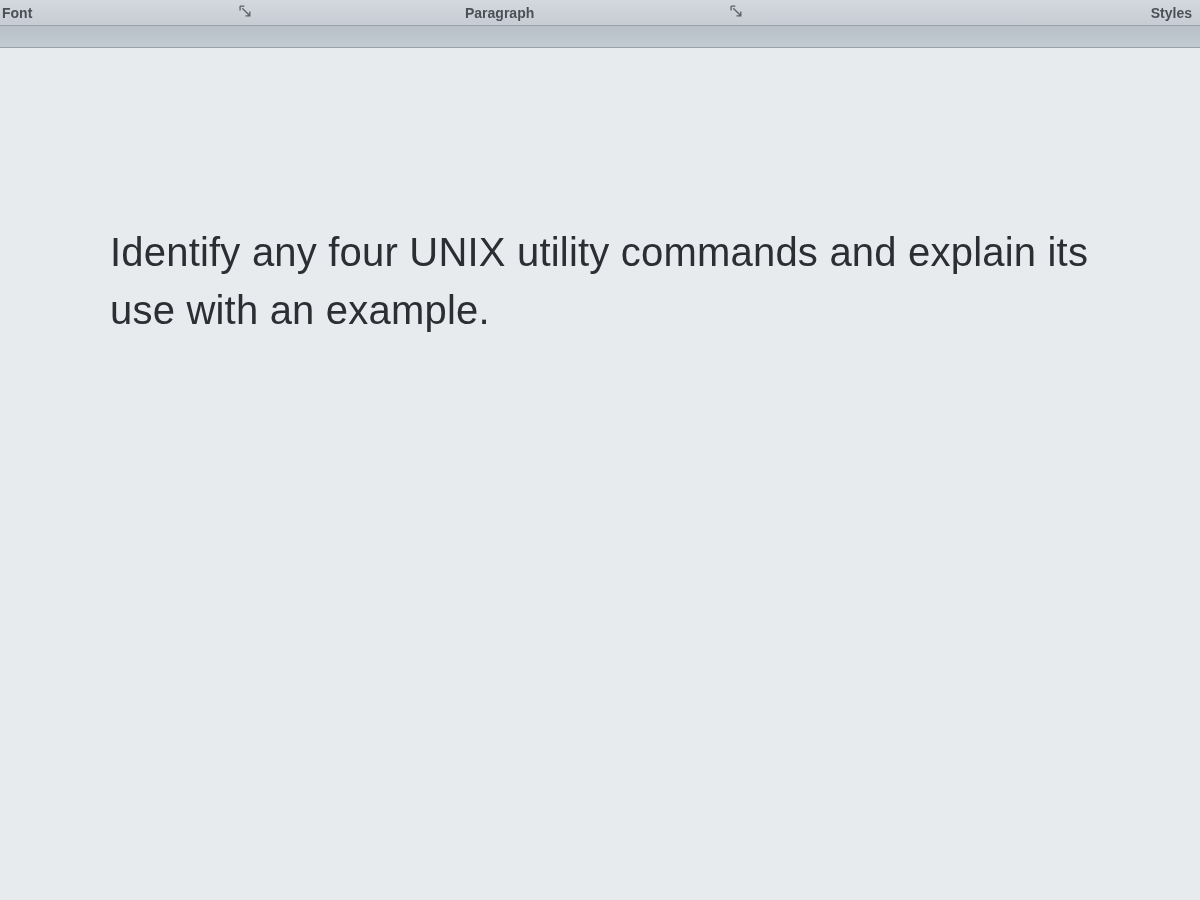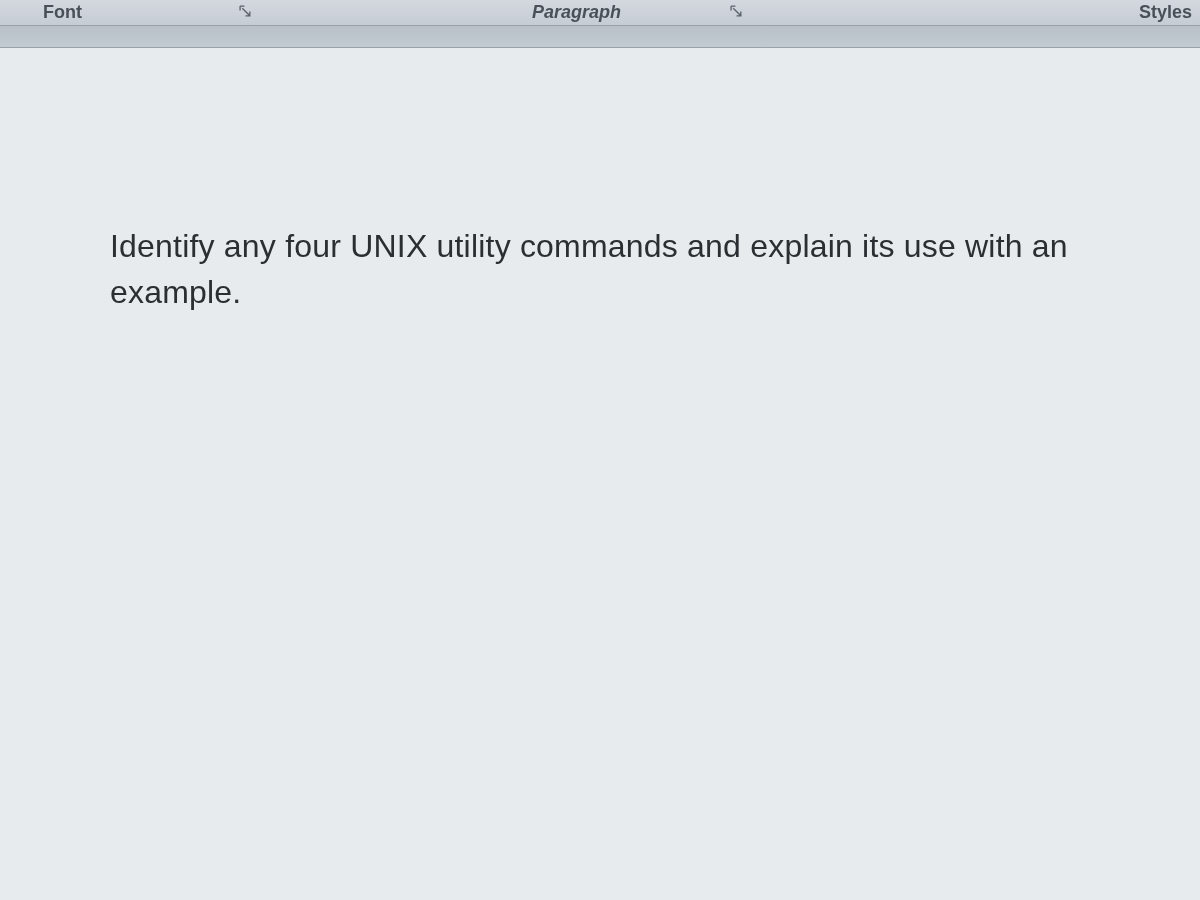--- a/index.html
+++ b/index.html
@@ -22,33 +22,31 @@
       display: flex;
       align-items: center;
       position: relative;
     }
     .ribbon-group {
       display: flex;
       align-items: center;
       height: 100%;
     }
     .ribbon-label {
-      font-size: 18px;
+      font-size: 14px;
       color: #4a5058;
       font-weight: 600;
-      margin-left: 41px;
     }
     .ribbon-group-font {
       position: absolute;
       left: 2px;
     }
     .ribbon-group-paragraph {
       position: absolute;
-      left: 491px;
-      font-style: italic;
+      left: 465px;
     }
     .ribbon-group-styles {
       position: absolute;
       right: 8px;
     }
     .launcher {
       width: 16px;
       height: 16px;
       display: inline-flex;
       align-items: center;
@@ -82,21 +80,21 @@
       justify-content: center;
       padding-top: 0;
     }
     .page {
       width: 100%;
       background: #e8ebed;
       padding: 175px 110px 0 110px;
     }
     .doc-text {
       font-family: Arial, Helvetica, sans-serif;
-      font-size: 32px;
+      font-size: 40px;
       color: #2b2f33;
       line-height: 1.45;
       letter-spacing: 0.2px;
     }
   </style>
 </head>
 <body>
 
 <div class="ribbon">
   <div class="ribbon-group ribbon-group-font">

